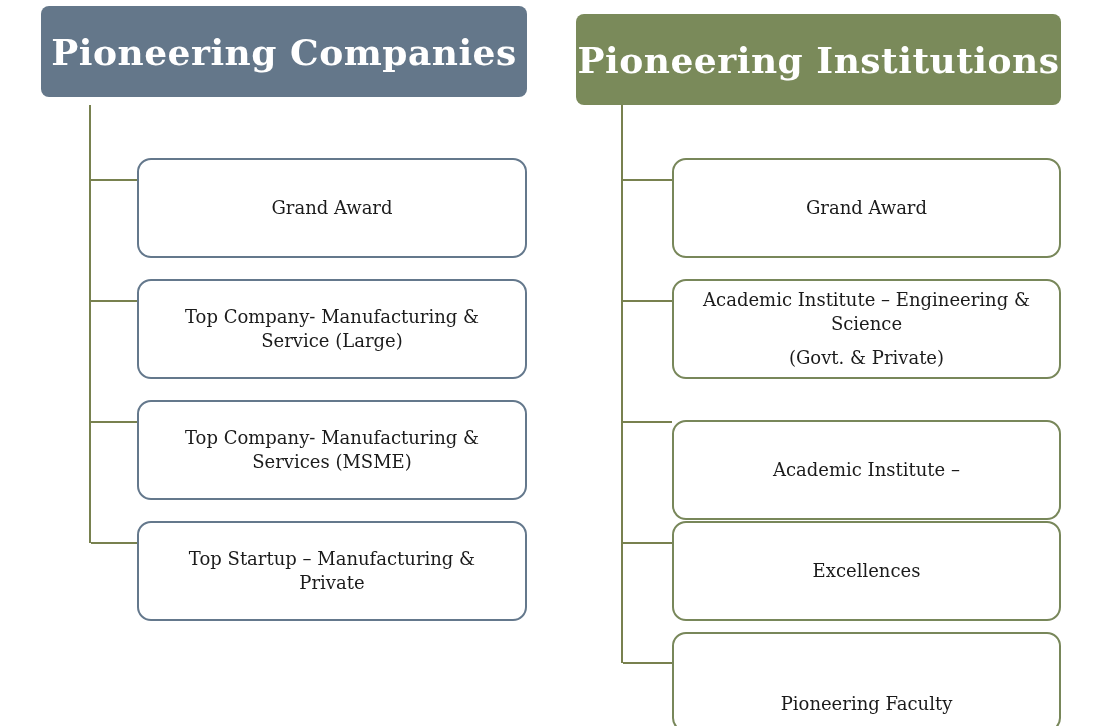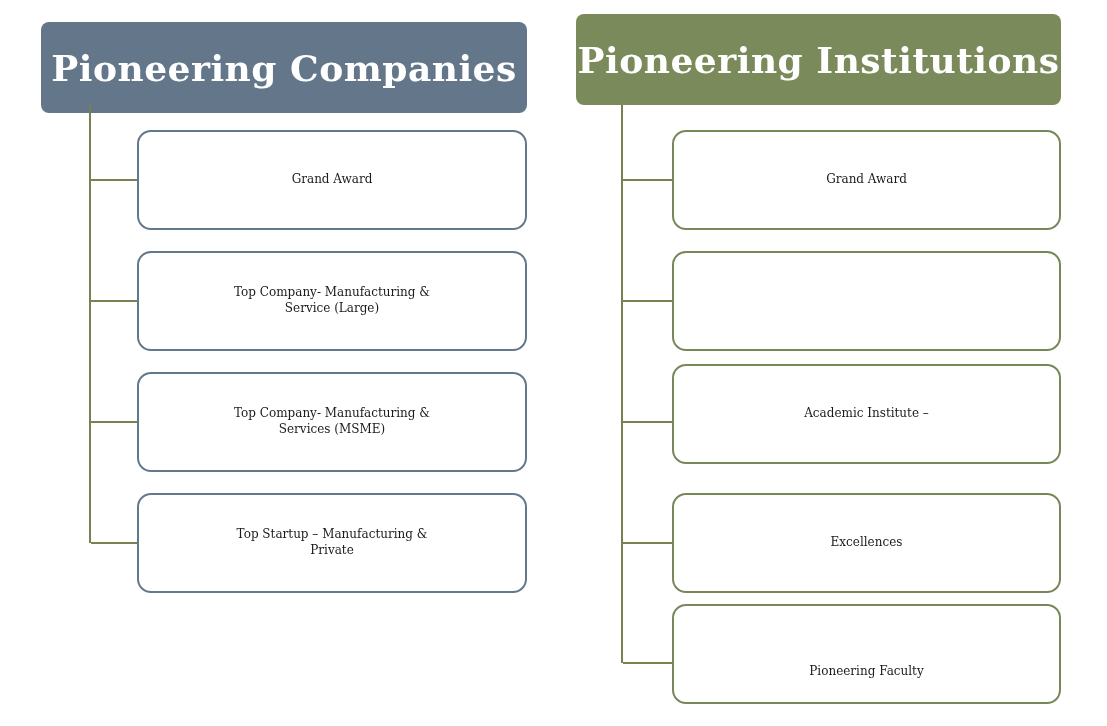--- a/index.html
+++ b/index.html
@@ -17,45 +17,46 @@
     border-radius: 8px;
     display: flex;
     align-items: center;
     justify-content: center;
     color: #ffffff;
     font-size: 36px;
     font-weight: bold;
     letter-spacing: 0.5px;
     white-space: nowrap;
   }
-  .hdr-left  { left: 41px;  top: 22px; width: 486px; background: var(--left-header-bg, #64778a); }
+  .hdr-left  { left: 41px;  top: 6px; width: 486px; background: var(--left-header-bg, #64778a); }
   .hdr-right { left: 576px; top: 14px; width: 485px; background: var(--right-header-bg, #7a8a5a); }
 
   .conn {
     position: absolute;
     background: var(--connector, #78814f);
   }
   .vline { width: 2px; }
   .hline { height: 2px; }
 
   .node {
     position: absolute;
     height: 100px;
     background: #ffffff;
     border-radius: 14px;
     box-sizing: border-box;
     display: flex;
     flex-direction: column;
     align-items: center;
     justify-content: center;
     text-align: center;
-    font-size: 12px;
+    font-size: 18px;
     line-height: 1.32;
     color: #1b1b1b;
-    padding: 22px 18px;
+    padding: 14px 18px;
+    margin-top: 28px;
   }
   .lnode { left: 137px; width: 390px; border: 2px solid var(--left-box-border, #64788c); }
   .rnode { left: 672px; width: 389px; border: 2px solid var(--right-box-border, #78875a); }
   .para { margin: 0; }
   .para + .para { margin-top: 11px; }
   .ln { display: block; }
 </style>
 </head>
 <body>
 
@@ -109,23 +110,30 @@
   <div class="conn hline" style="left:623px; top:542px; width:49px;"></div>
   <div class="conn hline" style="left:623px; top:662px; width:49px;"></div>
 
   <div class="node rnode" style="top:130px;">
     <p class="para">
       <span class="ln">Grand Award</span>
     </p>
   </div>
 
   <div class="node rnode" style="top:251px;">
+    <p class="para">
+      <span class="ln">Academic Institute – Engineering &amp;</span>
+      <span class="ln">Science</span>
+    </p>
+    <p class="para">
+      <span class="ln">(Govt. &amp; Private)</span>
+    </p>
   </div>
 
-  <div class="node rnode" style="top:364px;text-align:right;">
+  <div class="node rnode" style="top:392px;text-align:right;">
     <p class="para">
       <span class="ln">Academic Institute –</span>
     </p>
   </div>
 
   <div class="node rnode" style="top:493px;">
     <p class="para">
       <span class="ln">Excellences</span>
     </p>
   </div>

